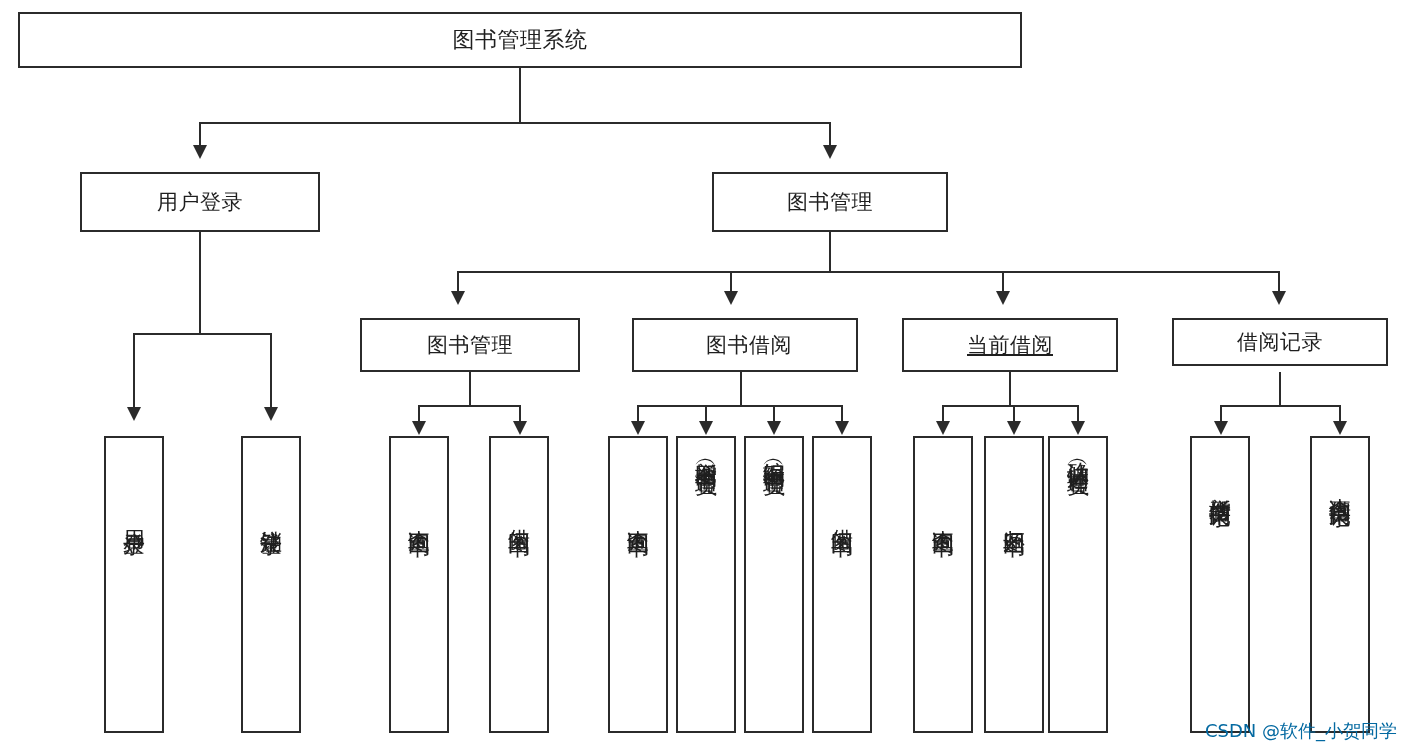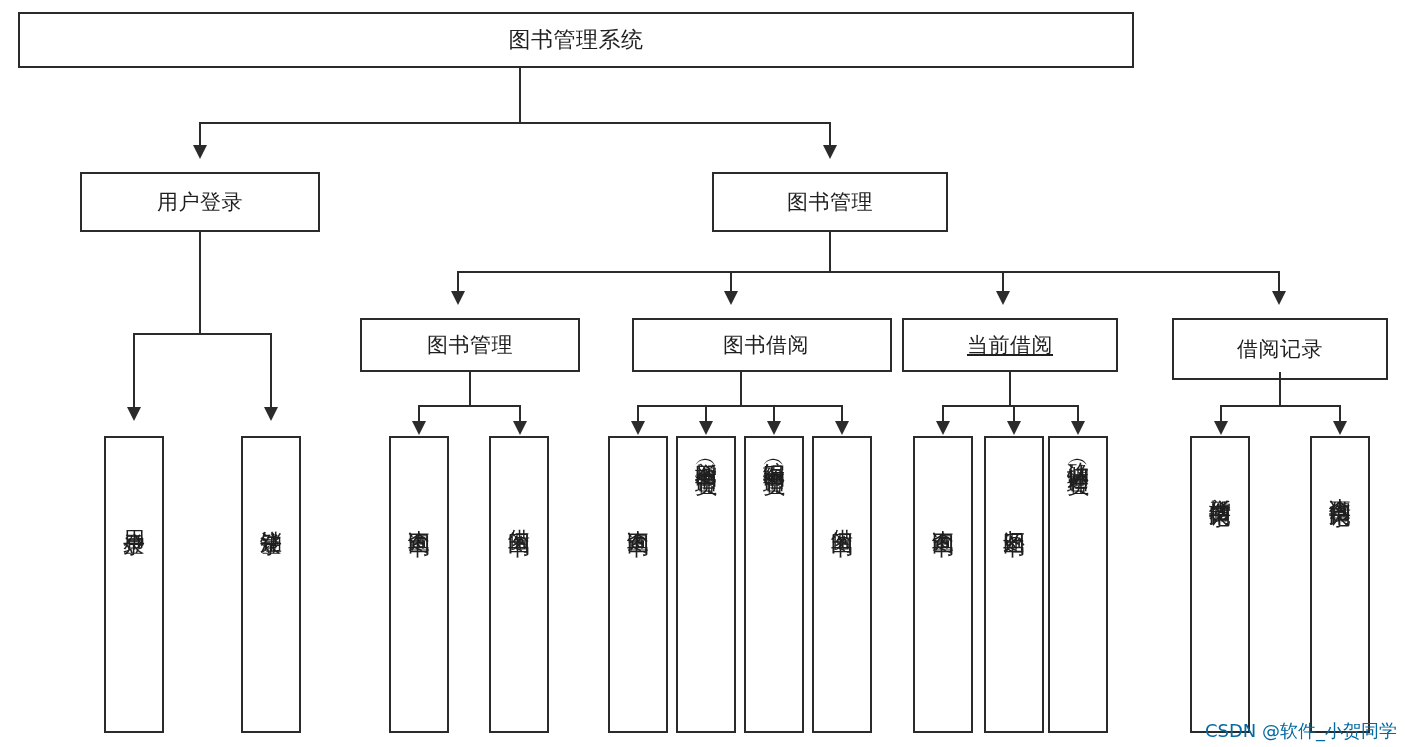--- a/index.html
+++ b/index.html
@@ -88,21 +88,21 @@
     font-family: "DejaVu Sans", "Liberation Sans", sans-serif;
     white-space: nowrap;
     user-select: none;
   }
 </style>
 </head>
 <body>
 
 <div id="canvas">
 
-  <div class="node root h" style="left:18px; top:12px; width:1116px; height:56px;">
+  <div class="node root h" style="left:18px; top:12px; width:1004px; height:56px;">
     <span class="label">图书管理系统</span>
   </div>
 
   <div class="vline" style="left:519px; top:68px; width:2px; height:55px;"></div>
 
   <div class="hline" style="left:199px; top:122px; width:632px; height:2px;"></div>
 
   <div class="vline" style="left:199px; top:122px; width:2px; height:25px;"></div>
   <div class="arrow" style="left:193px; top:145px;"></div>
 
@@ -135,27 +135,27 @@
 
   <div class="vline" style="left:1002px; top:271px; width:2px; height:22px;"></div>
   <div class="arrow" style="left:996px; top:291px;"></div>
 
   <div class="vline" style="left:1278px; top:271px; width:2px; height:22px;"></div>
   <div class="arrow" style="left:1272px; top:291px;"></div>
 
   <div class="node h" style="left:360px; top:318px; width:220px; height:54px;">
     <span class="label">图书管理</span>
   </div>
-  <div class="node h" style="left:632px; top:318px; width:260px; height:54px;padding-left:8px;">
+  <div class="node h" style="left:632px; top:318px; width:226px; height:54px;padding-left:8px;">
     <span class="label">图书借阅</span>
   </div>
   <div class="node h" style="left:902px; top:318px; width:216px; height:54px;text-decoration:underline;">
     <span class="label">当前借阅</span>
   </div>
-  <div class="node h" style="left:1172px; top:318px; width:216px; height:62px;">
+  <div class="node h" style="left:1172px; top:318px; width:216px; height:48px;">
     <span class="label">借阅记录</span>
   </div>
 
   <div class="vline" style="left:469px; top:372px; width:2px; height:34px;"></div>
   <div class="hline" style="left:418px; top:405px; width:103px; height:2px;"></div>
   <div class="vline" style="left:418px; top:405px; width:2px; height:18px;"></div>
   <div class="arrow" style="left:412px; top:421px;"></div>
   <div class="vline" style="left:519px; top:405px; width:2px; height:18px;"></div>
   <div class="arrow" style="left:513px; top:421px;"></div>
 

